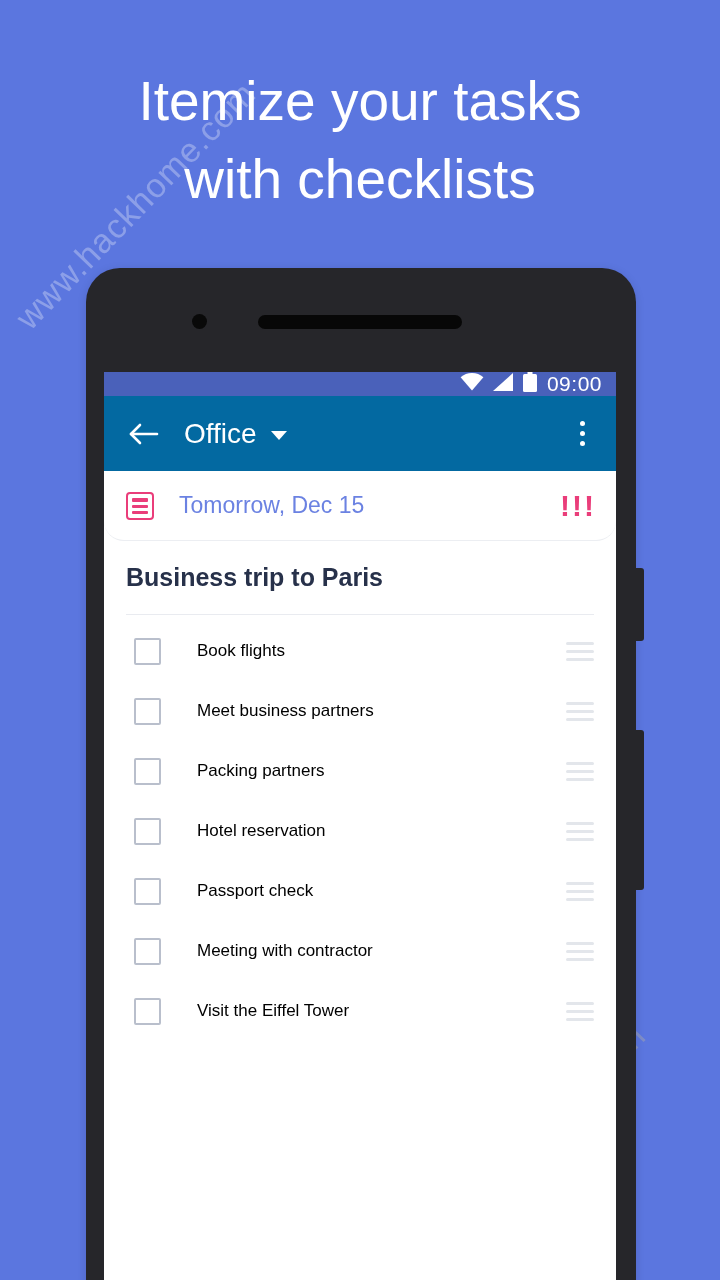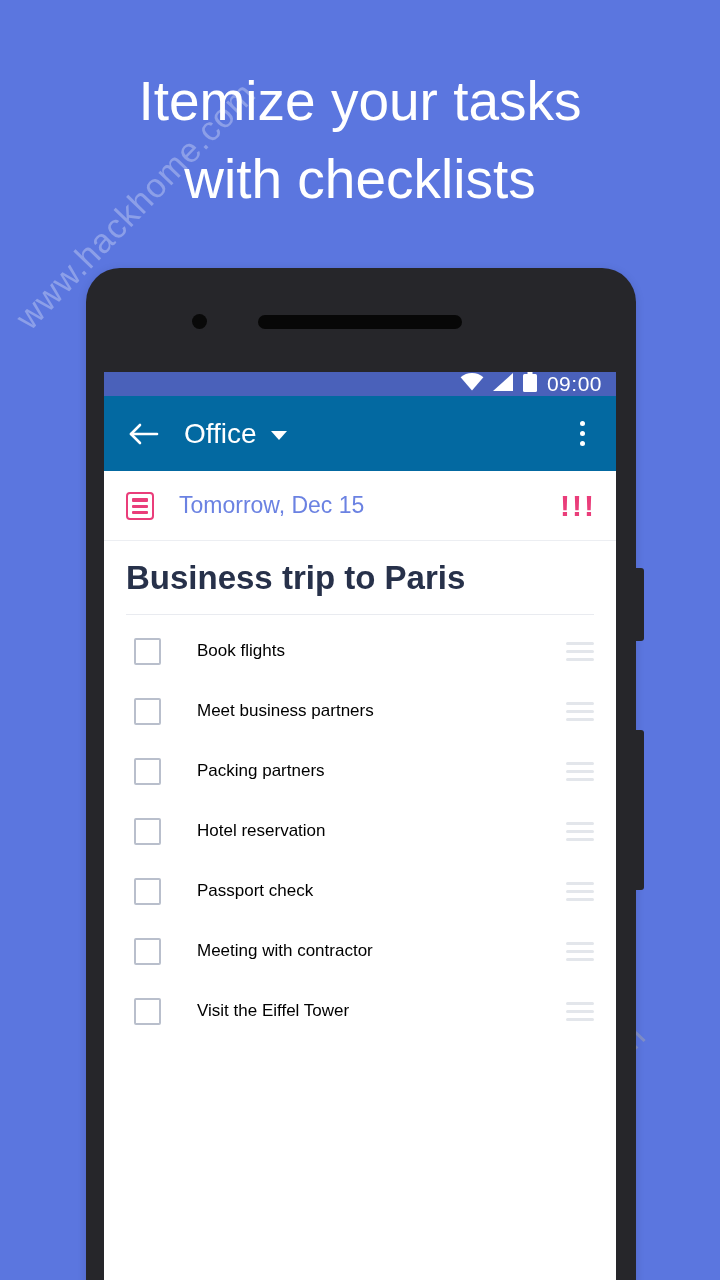--- a/index.html
+++ b/index.html
@@ -87,21 +87,21 @@
     border-left:8px solid transparent;border-right:8px solid transparent;
     border-top:9px solid #ffffff;
   }
   .appbar .spacer{flex:1;}
   .kebab{width:36px;height:36px;display:flex;flex-direction:column;align-items:center;justify-content:center;gap:5px;}
   .kebab i{width:5px;height:5px;border-radius:50%;background:#ffffff;display:block;}
 
   
   .daterow{
     height:70px;display:flex;align-items:center;padding:0 20px 0 22px;
-    box-sizing:border-box;border-bottom:1px solid #eceef2;background:#fff;
+    box-sizing:border-box;border-bottom:1px solid #eceef2;background:#fff;border-radius:20px;
   }
   .listicon{
     width:28px;height:28px;border:2px solid #ea3d7a;border-radius:4px;
     box-sizing:border-box;display:flex;flex-direction:column;justify-content:center;
     gap:3px;padding:0 4px;
   }
   .listicon .r1{height:4px;background:#ea3d7a;border-radius:1px;width:100%;}
   .listicon .r2{height:3px;background:#ea3d7a;border-radius:1px;width:100%;}
   .datetext{
     margin-left:25px;color:#6b82e2;font-size:23px;
@@ -110,21 +110,21 @@
   .bangs{
     color:#ea3d7a;font-size:30px;font-weight:700;letter-spacing:2px;line-height:1;
   }
 
   
   .tasktitle{
     height:73px;display:flex;align-items:center;
     padding:0 22px;box-sizing:border-box;background:#fff;
   }
   .tasktitle span{
-    color:#27314a;font-size:33px;font-weight:700;
+    color:#27314a;font-size:25px;font-weight:700;
   }
   .divider{height:1px;background:#e9ebf0;margin:0 22px;}
 
   
   .checklist{background:#ffffff;padding-top:6px;}
   .ck-row{
     height:60px;display:flex;align-items:center;
     padding:0 22px 0 30px;box-sizing:border-box;
   }
   .ck-box{

